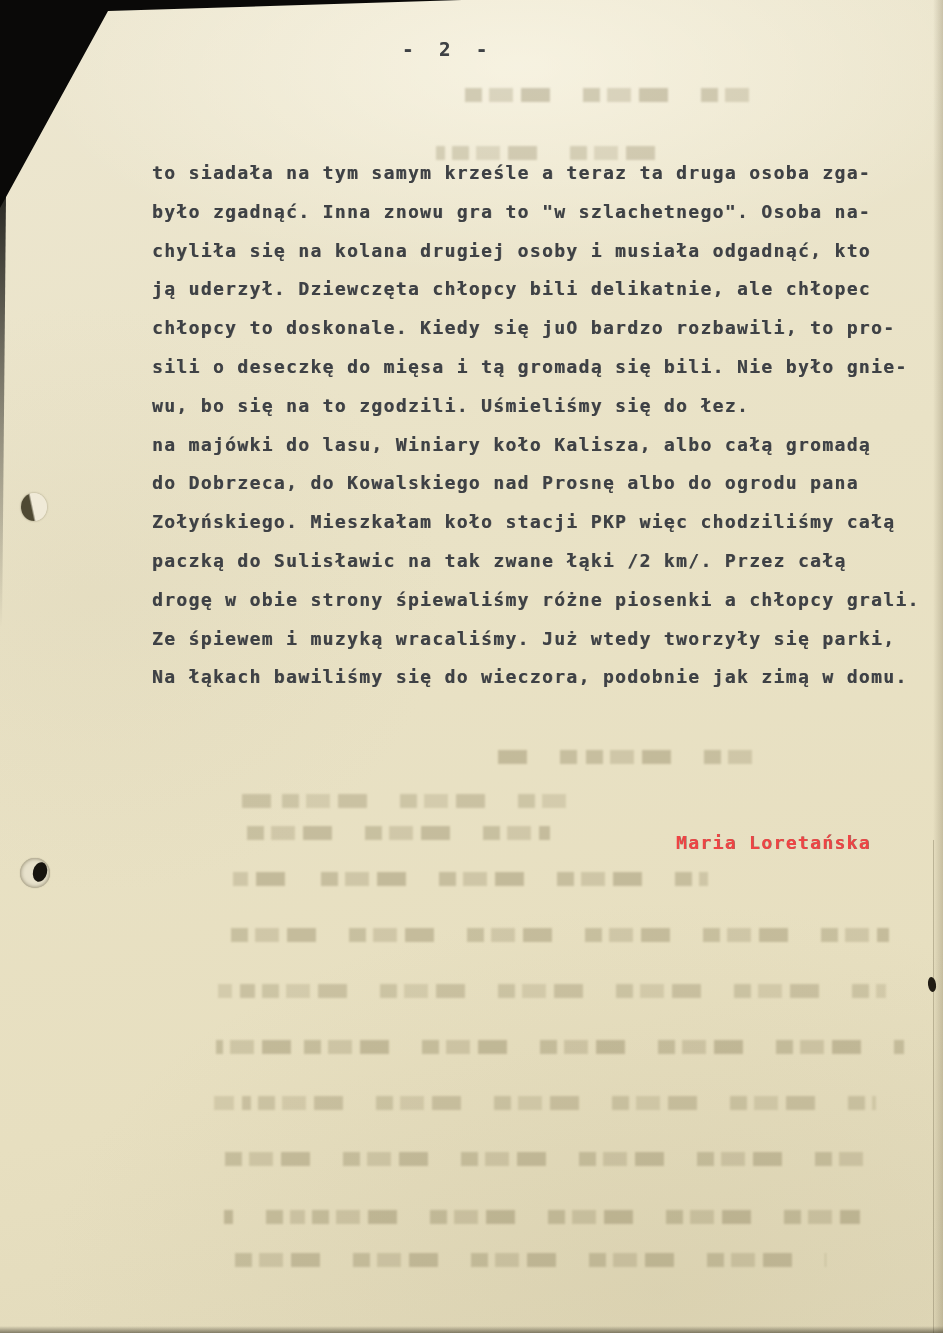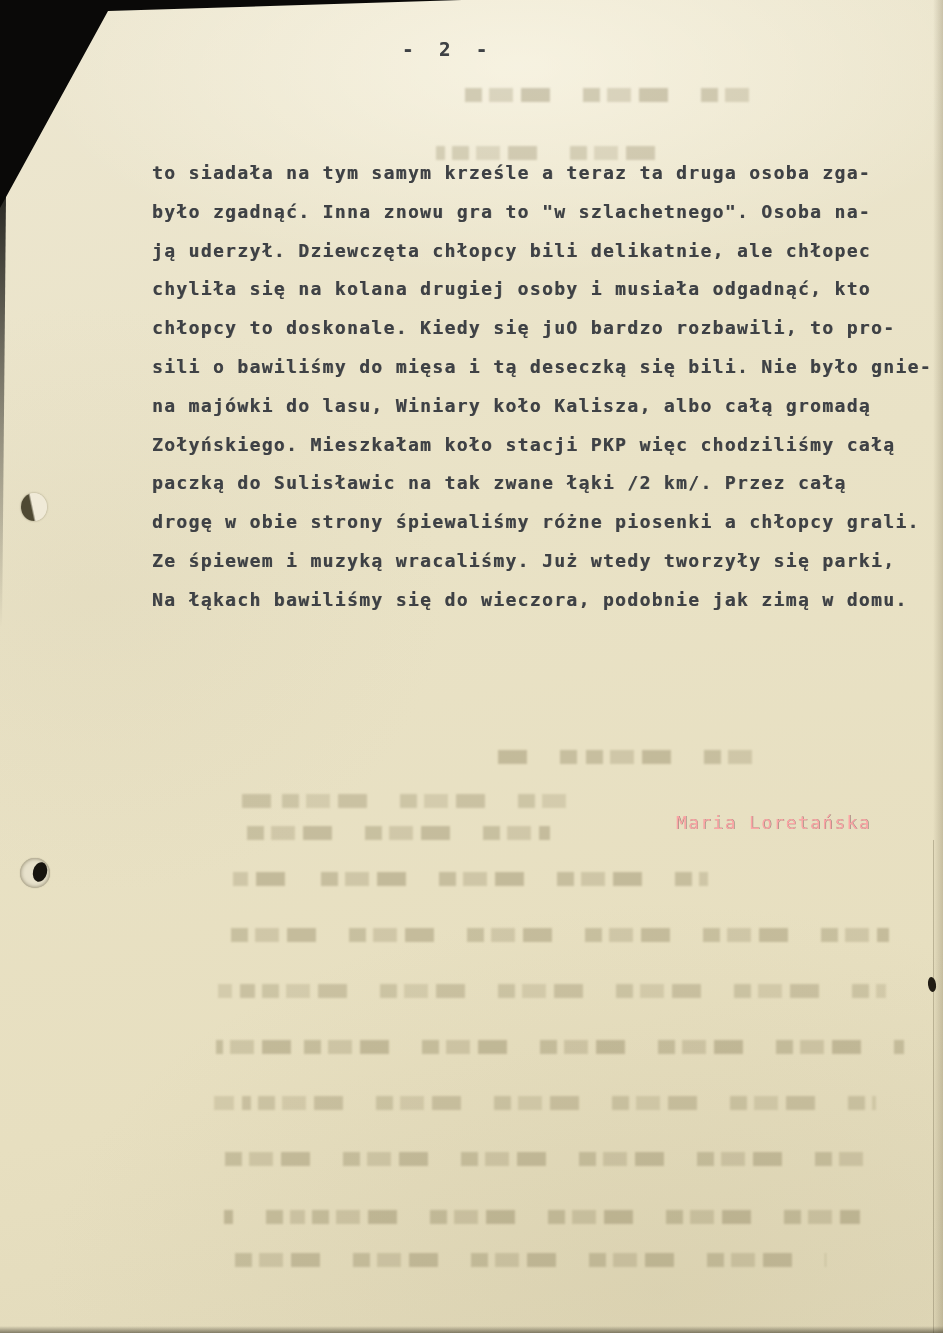--- a/index.html
+++ b/index.html
@@ -63,25 +63,25 @@
     font-size: 18px;
     font-weight: 700;
     letter-spacing: 1.35px;
     color: #3e4145;
     white-space: pre;
     text-shadow: 0.4px 0.3px 0.5px rgba(45,48,52,0.55);
   }
   .signature {
     position: absolute;
     left: 676px;
-    top: 812px;
+    top: 832px;
     font-size: 18px;
-    font-weight: 400;
+    font-weight: 700;
     letter-spacing: 1.35px;
-    color: #fca5a5;
+    color: #ef4444;
     white-space: pre;
     text-shadow: 0.4px 0.3px 0.5px rgba(45,48,52,0.55);
   }
   
   .backing-corner {
     position: absolute;
     left: 0; top: 0;
     width: 470px; height: 215px;
     background: #0a0908;
     clip-path: polygon(0 0, 462px 0, 108px 11px, 0 208px);
@@ -166,25 +166,27 @@
       <div class="bleed" style="top: 1152px; left: 218px; width: 650px;"></div>
       <div class="bleed" style="top: 1210px; left: 224px; width: 636px;"></div>
       <div class="bleed" style="top: 1253px; left: 228px; width: 598px;"></div>
     </div>
 
   <div class="page-number">- 2 -</div>
 
   <div class="typed-body">
       <div class="tline">to siadała na tym samym krześle a teraz ta druga osoba zga-</div>
       <div class="tline">było zgadnąć. Inna znowu gra to "w szlachetnego". Osoba na-</div>
+      <div class="tline">chyliła się na kolana drugiej osoby i musiała odgadnąć, kto</div>
       <div class="tline">ją uderzył. Dziewczęta chłopcy bili delikatnie, ale chłopec</div>
-      <div class="tline">chyliła się na kolana drugiej osoby i musiała odgadnąć, kto</div>
       <div class="tline">chłopcy to doskonale. Kiedy się juO bardzo rozbawili, to pro-</div>
-      <div class="tline">sili o bawiliśmy do mięsa i tą deseczką się bili. Nie było gnie-</div>
+      <div class="tline">sili o deseczkę do mięsa i tą gromadą się bili. Nie było gnie-</div>
+      <div class="tline">wu, bo się na to zgodzili. Uśmieliśmy się do łez.</div>
       <div class="tline">na majówki do lasu, Winiary koło Kalisza, albo całą gromadą</div>
+      <div class="tline">do Dobrzeca, do Kowalskiego nad Prosnę albo do ogrodu pana</div>
       <div class="tline">Zołyńskiego. Mieszkałam koło stacji PKP więc chodziliśmy całą</div>
       <div class="tline">paczką do Sulisławic na tak zwane łąki /2 km/. Przez całą</div>
       <div class="tline">drogę w obie strony śpiewaliśmy różne piosenki a chłopcy grali.</div>
       <div class="tline">Ze śpiewem i muzyką wracaliśmy. Już wtedy tworzyły się parki,</div>
       <div class="tline">Na łąkach bawiliśmy się do wieczora, podobnie jak zimą w domu.</div>
     </div>
 
   <div class="signature">Maria Loretańska</div>
 
   <div class="backing-corner"></div>

